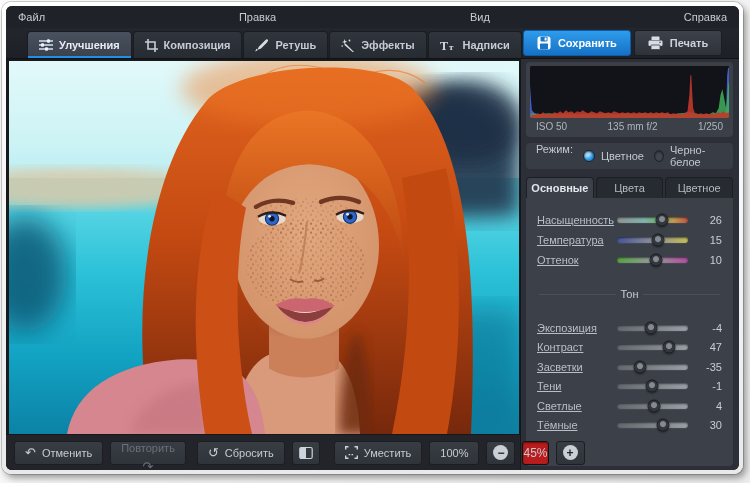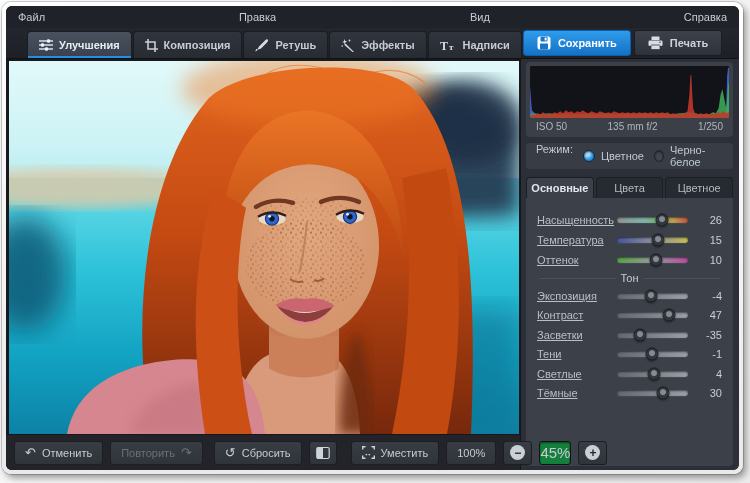--- a/index.html
+++ b/index.html
@@ -41,24 +41,24 @@
   .photo { position:absolute; left:3px; top:2px; right:1px; bottom:36px; overflow:hidden; background:#0d5876; }
   .photo svg { width:100%; height:100%; display:block; }
 
   
   .toolbar { position:absolute; left:0; right:0; bottom:0; height:36px; background:#222429;
     border-top:1px solid #15171b; display:flex; align-items:center; padding:0 8px; gap:7px; }
   .tbtn { height:24px; display:flex; align-items:center; gap:6px; padding:0 10px;
     background:linear-gradient(180deg,#383c43,#2f333a); border:1px solid #1b1e23; border-radius:3px;
     color:#c6cbd2; font-size:11px; cursor:pointer; white-space:nowrap; }
   .tbtn .glyph { font-size:13px; line-height:1; }
-  .tbtn.disabled { color:#6b7078; cursor:default; }
+  .tbtn.disabled { color:#6b7078; cursor:default;flex-direction:column; }
   .tbtn.square { padding:0 6px; }
   .zoom-readout { height:24px; width:44px; display:flex; align-items:center; justify-content:center;
-    background:#15803d; border:1px solid #101316; border-radius:3px; color:#c6cbd2; font-size:15px;
+    background:#b91c1c; border:1px solid #101316; border-radius:3px; color:#c6cbd2; font-size:12px;
     box-shadow:inset 0 1px 2px rgba(0,0,0,.5); }
   .circle-glyph { width:15px; height:15px; border-radius:50%; background:#c9cfd6; color:#22252a;
     display:flex; align-items:center; justify-content:center; font-size:12px; font-weight:bold; line-height:1; }
   .toolbar-spacer { flex:1; }
 
   
   .rpanel { flex:1; background:#2c2f37; border-left:1px solid #15171b; padding:3px 6px 4px 5px;
     display:flex; flex-direction:column; min-width:0; }
   .hist-card { background:#3a3f48; border-radius:4px; padding:4px; flex:none; }
   .hist-plot { background:#111318; border-radius:2px; height:52px; overflow:hidden; }
@@ -90,21 +90,21 @@
     box-shadow:inset 0 1px 2px rgba(0,0,0,.55), 0 1px 0 rgba(255,255,255,.05); cursor:pointer; }
   .grad-sat  { background:linear-gradient(90deg,#8e9392,#7fb3ab 38%,#74ad68 58%,#c29a4e 80%,#c05340); }
   .grad-temp { background:linear-gradient(90deg,#47549b,#8a8f9b 50%,#c6bd55); }
   .grad-tint { background:linear-gradient(90deg,#55a243,#97999b 50%,#b24d9e); }
   .grad-tone { background:linear-gradient(90deg,#63676e,#9aa0a7); }
   .thumb { position:absolute; top:50%; left:50%; transform:translate(-50%,-50%); width:13px; height:13px;
     border-radius:50%; border:1px solid #17191d; cursor:pointer;
     background:radial-gradient(circle at 50% 42%, #848a92 0 2.5px, #33373d 3.5px);
     box-shadow:0 1px 2px rgba(0,0,0,.45); }
   .sval { width:26px; text-align:right; font-size:11px; color:#c9ced5; flex:none; }
-  .tone-divider { display:flex; align-items:center; gap:4px; height:16px; margin:0 2px; }
+  .tone-divider { display:flex; align-items:center; gap:4px; height:16px; margin:16px 2px; }
   .tone-divider .line { flex:1; height:1px; background:#4b5058; }
   .tone-divider .ttext { font-size:11px; color:#c6ccd3; }
 
   svg.icon { display:block; }
 </style>
 </head>
 <body>
 
 <div class="stage">
 <div class="frame">

